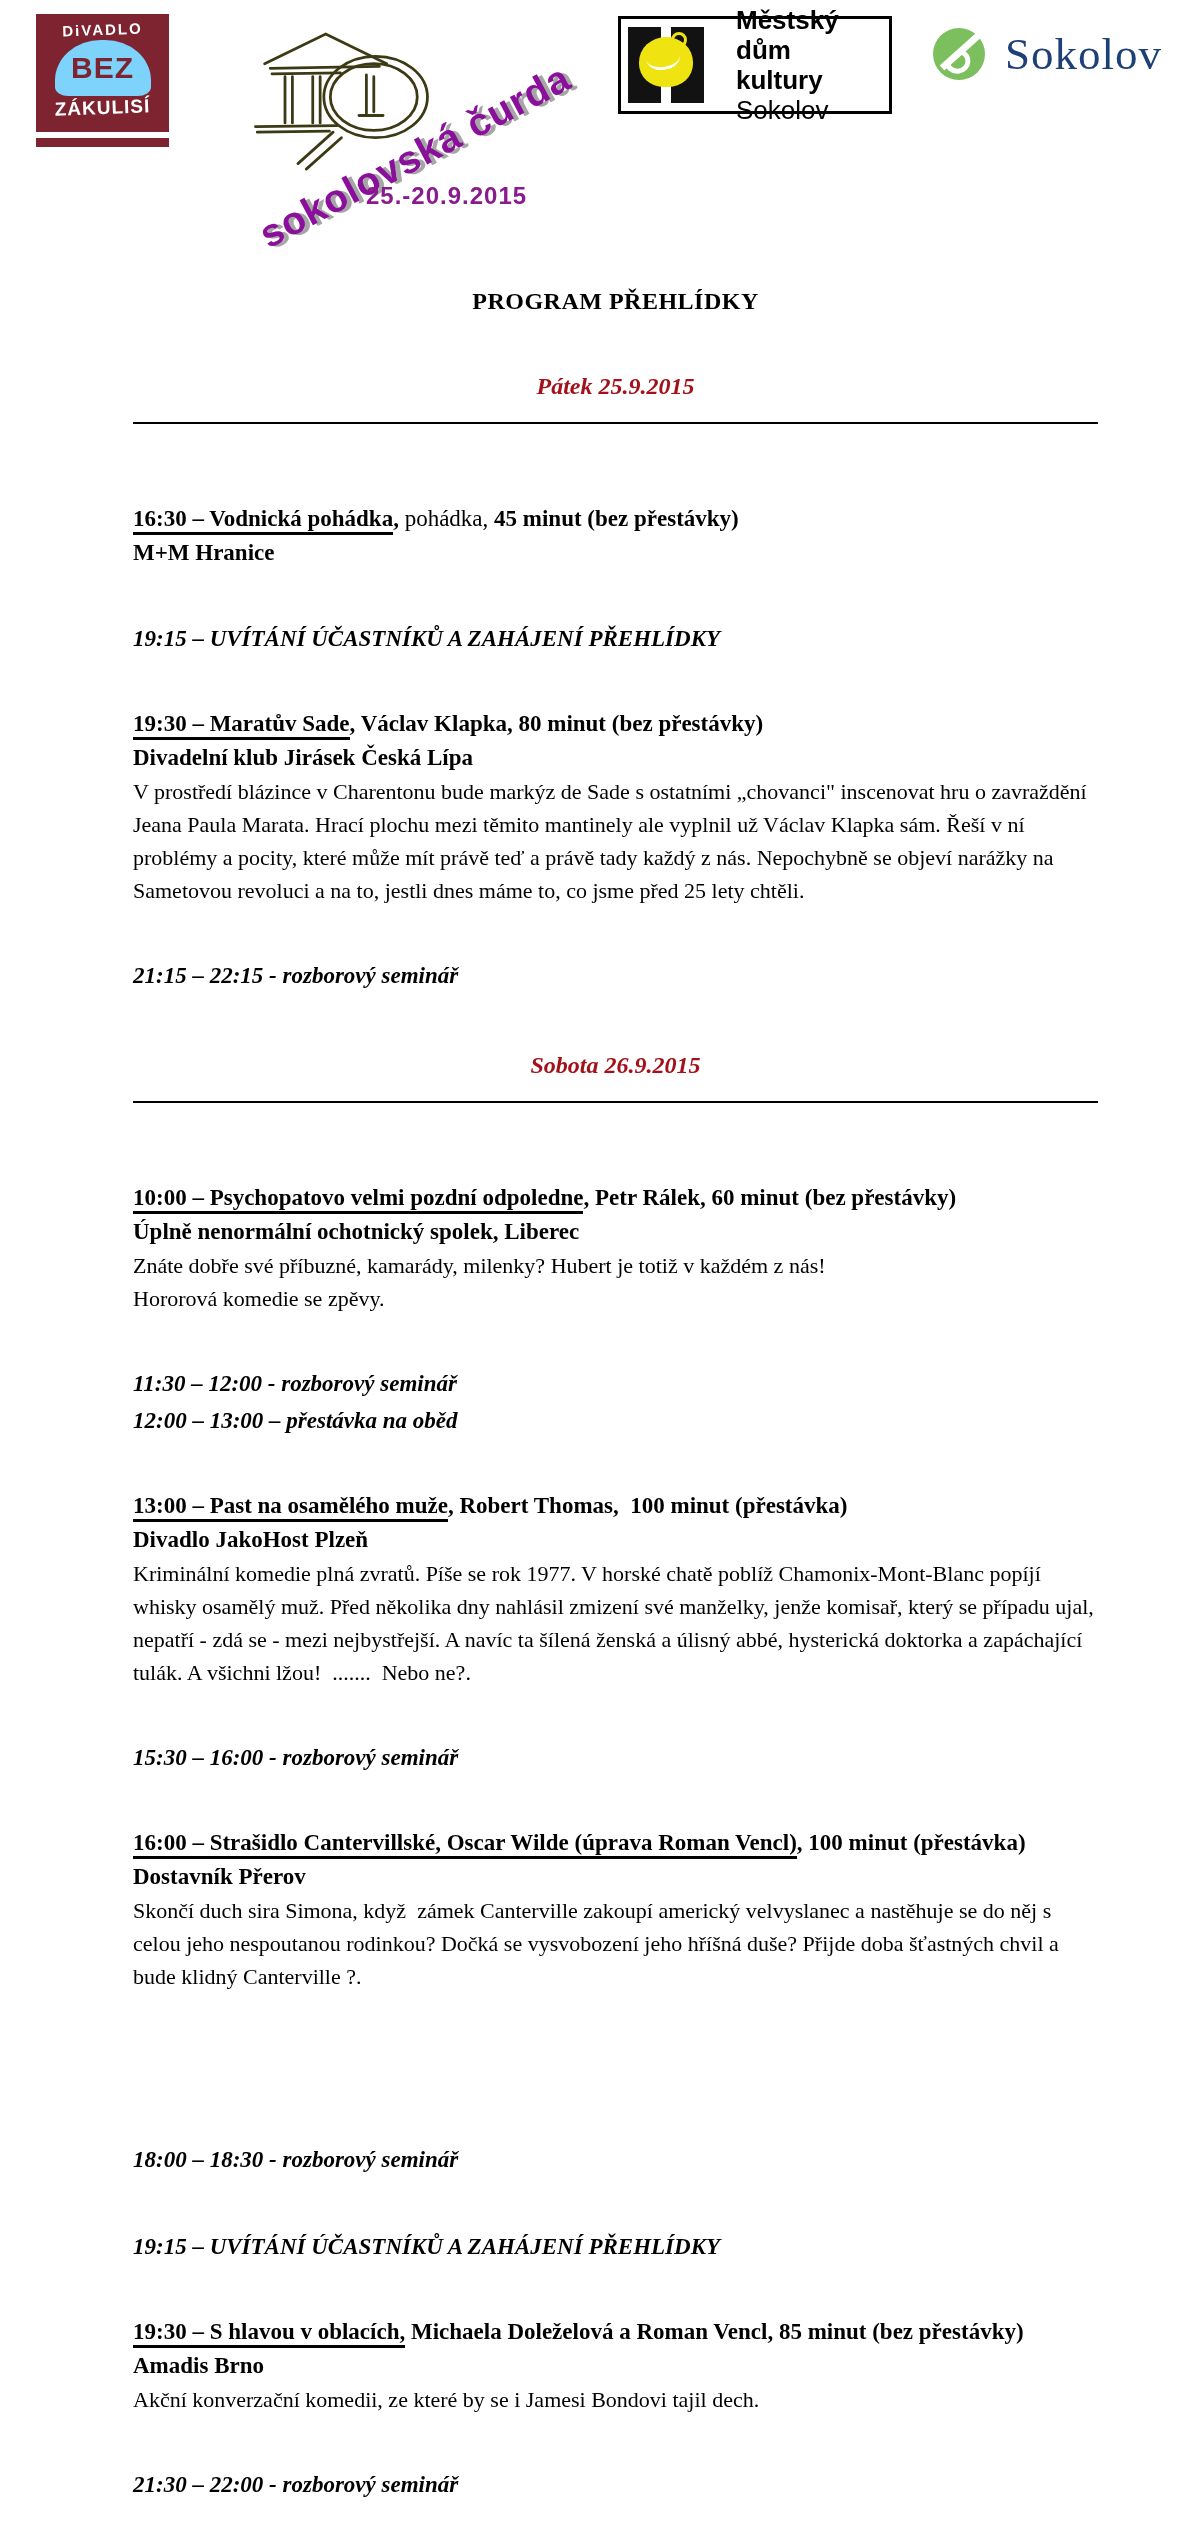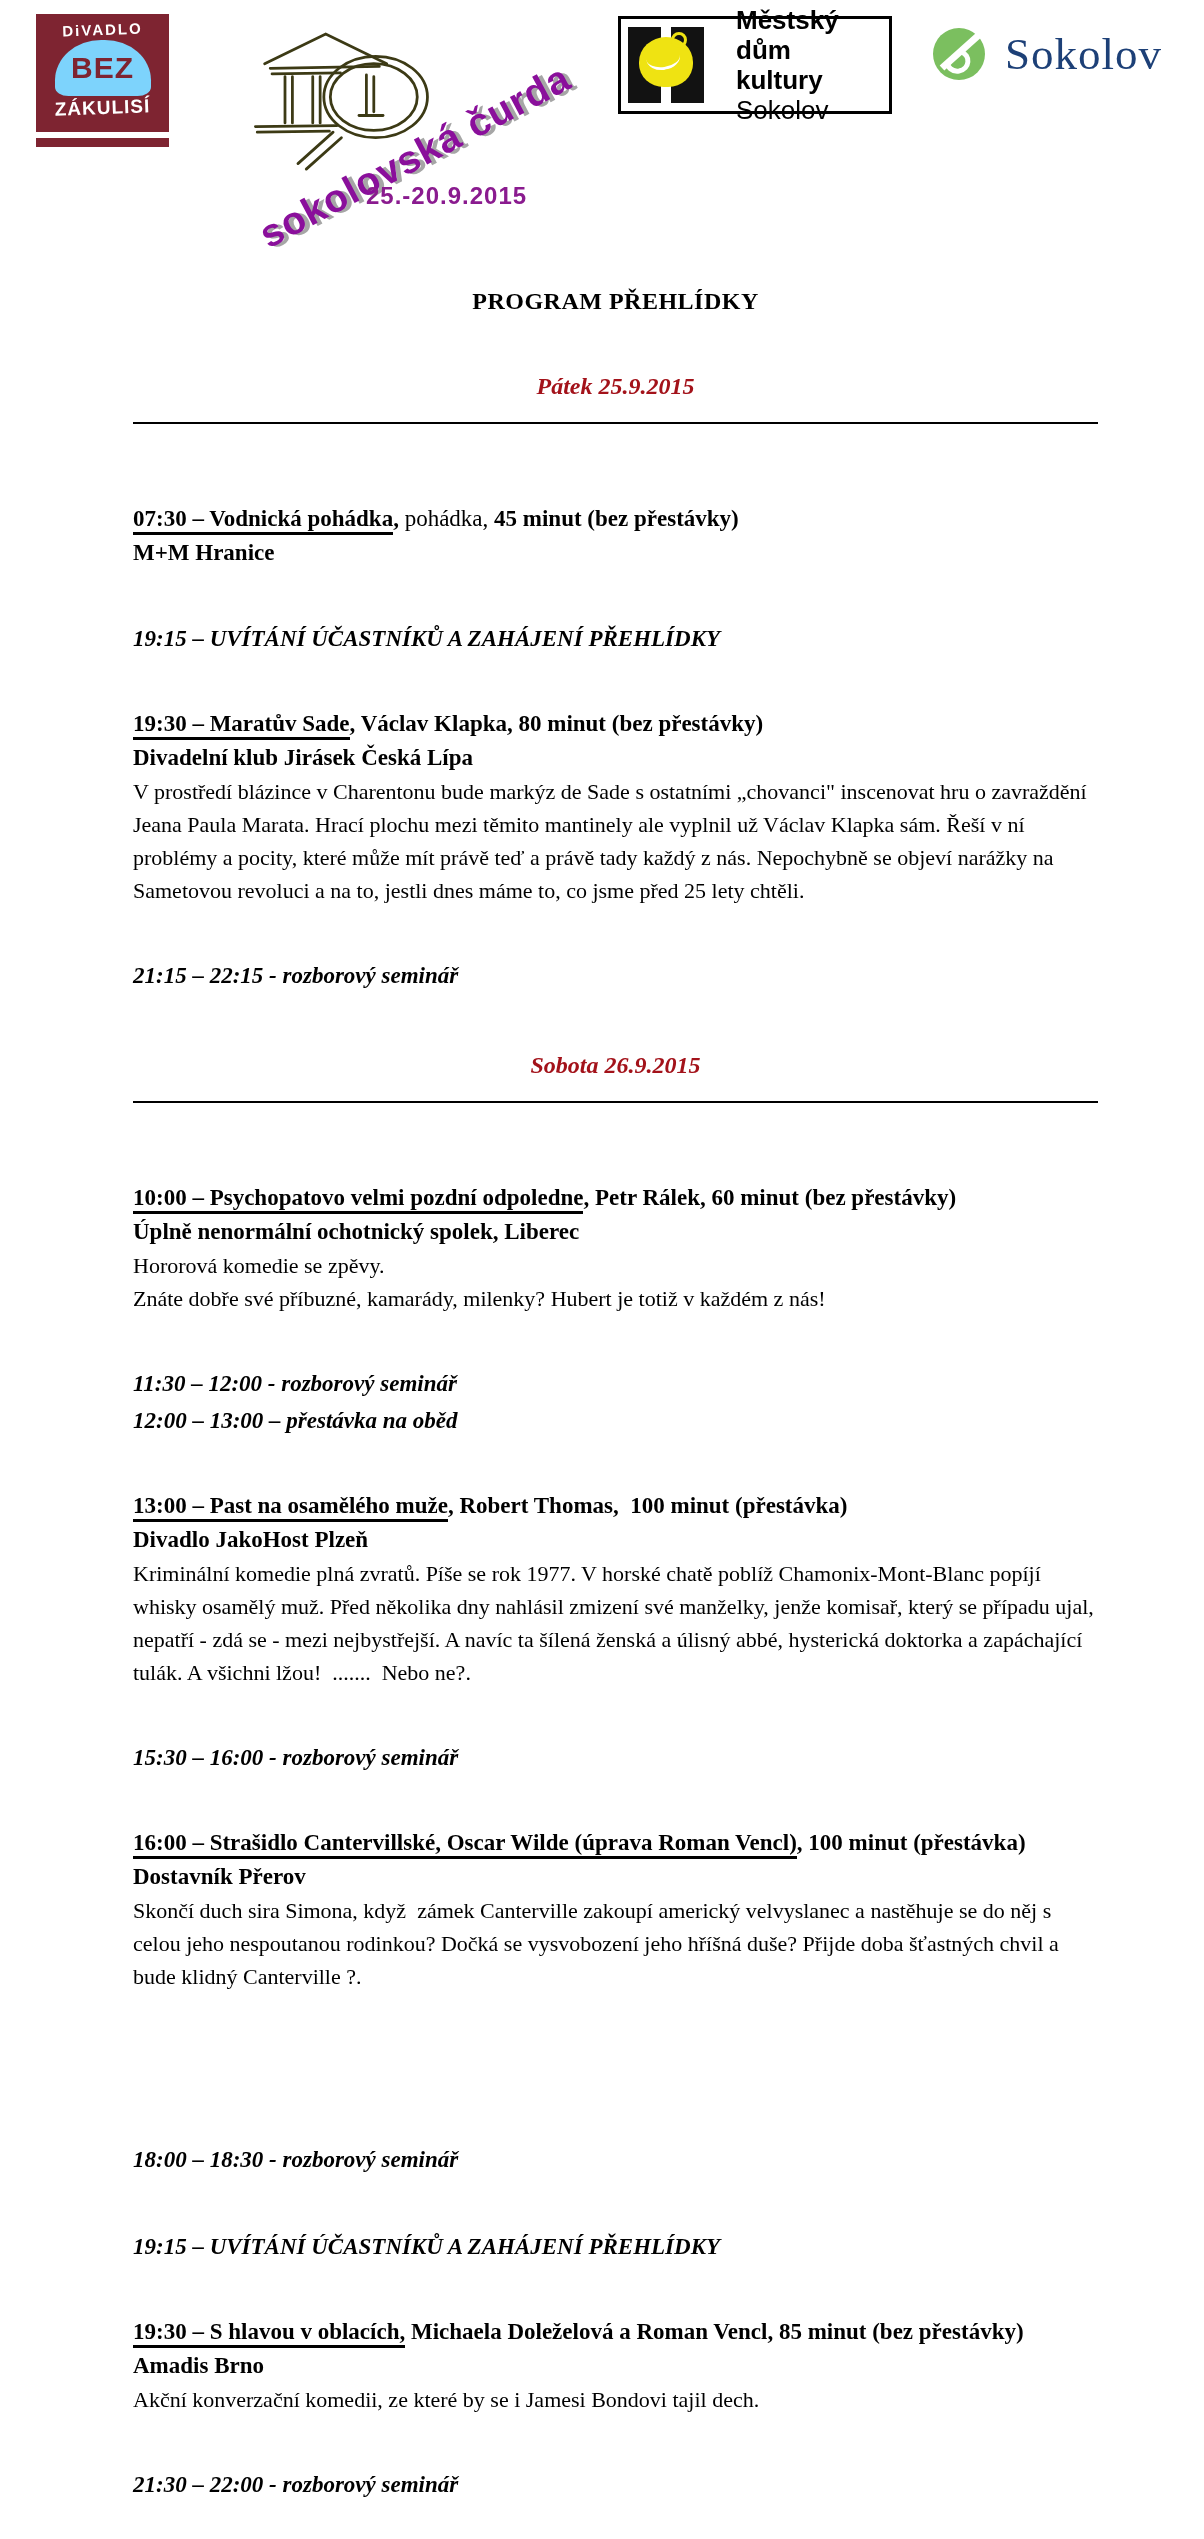--- a/index.html
+++ b/index.html
@@ -130,42 +130,42 @@
     </div>
 
   </header>
 
   <main class="content">
     <h1 class="doc-title">PROGRAM PŘEHLÍDKY</h1>
     <div id="days">
         <section class="day">
           <div class="day-heading ruled">Pátek 25.9.2015</div>
           <div class="block">
-            <p class="show-title"><span class="b u">07:30 – Vodnická pohádka</span><span class="b">, </span><span>pohádka,</span><span class="b"> 45 minut (bez přestávky)</span></p>
+            <p class="show-title"><span class="b u">16:30 – Vodnická pohádka</span><span class="b">, </span><span>pohádka,</span><span class="b"> 45 minut (bez přestávky)</span></p>
             <p class="ensemble">M+M Hranice</p>
           </div>
           <div class="block">
             <p class="italic-line">19:15 – UVÍTÁNÍ ÚČASTNÍKŮ A ZAHÁJENÍ PŘEHLÍDKY</p>
           </div>
           <div class="block">
             <p class="show-title"><span class="b u">19:30 – Maratův Sade</span><span class="b">, Václav Klapka, 80 minut (bez přestávky)</span></p>
             <p class="ensemble">Divadelní klub Jirásek Česká Lípa</p>
             <p class="desc">V prostředí blázince v Charentonu bude markýz de Sade s ostatními „chovanci" inscenovat hru o zavraždění Jeana Paula Marata. Hrací plochu mezi těmito mantinely ale vyplnil už Václav Klapka sám. Řeší v ní problémy a pocity, které může mít právě teď a právě tady každý z nás. Nepochybně se objeví narážky na Sametovou revoluci a na to, jestli dnes máme to, co jsme před 25 lety chtěli.</p>
           </div>
           <div class="block">
             <p class="italic-line">21:15 – 22:15 - rozborový seminář</p>
           </div>
         </section>
         <section class="day">
           <div class="day-heading ruled">Sobota 26.9.2015</div>
           <div class="block">
             <p class="show-title"><span class="b u">10:00 – Psychopatovo velmi pozdní odpoledne</span><span class="b">, Petr Rálek, 60 minut (bez přestávky)</span></p>
             <p class="ensemble">Úplně nenormální ochotnický spolek, Liberec</p>
+            <p class="desc">Znáte dobře své příbuzné, kamarády, milenky? Hubert je totiž v každém z nás!</p>
             <p class="desc">Hororová komedie se zpěvy.</p>
-            <p class="desc">Znáte dobře své příbuzné, kamarády, milenky? Hubert je totiž v každém z nás!</p>
           </div>
           <div class="block">
             <p class="italic-line">11:30 – 12:00 - rozborový seminář</p>
             <p class="italic-line">12:00 – 13:00 – přestávka na oběd</p>
           </div>
           <div class="block">
             <p class="show-title"><span class="b u">13:00 – Past na osamělého muže</span><span class="b">, Robert Thomas,  100 minut (přestávka)</span></p>
             <p class="ensemble">Divadlo JakoHost Plzeň</p>
             <p class="desc">Kriminální komedie plná zvratů. Píše se rok 1977. V horské chatě poblíž Chamonix-Mont-Blanc popíjí whisky osamělý muž. Před několika dny nahlásil zmizení své manželky, jenže komisař, který se případu ujal, nepatří - zdá se - mezi nejbystřejší. A navíc ta šílená ženská a úlisný abbé, hysterická doktorka a zapáchající tulák. A všichni lžou!  .......  Nebo ne?.</p>
           </div>

